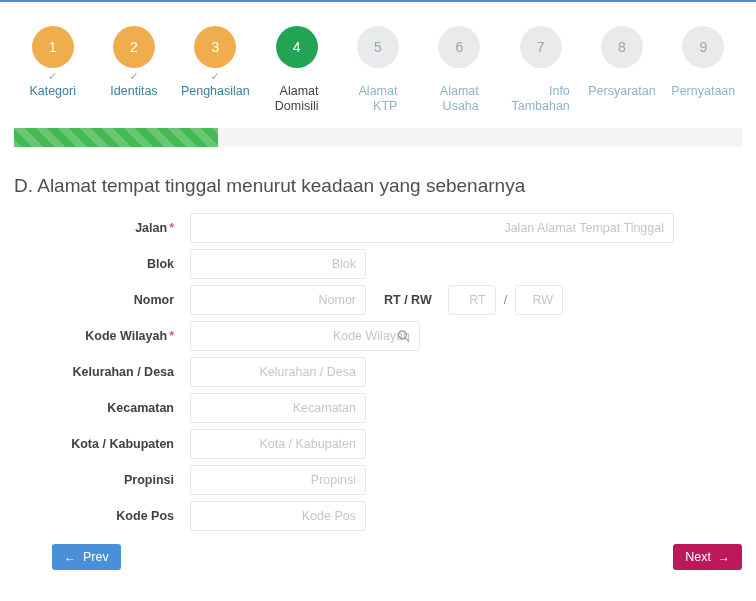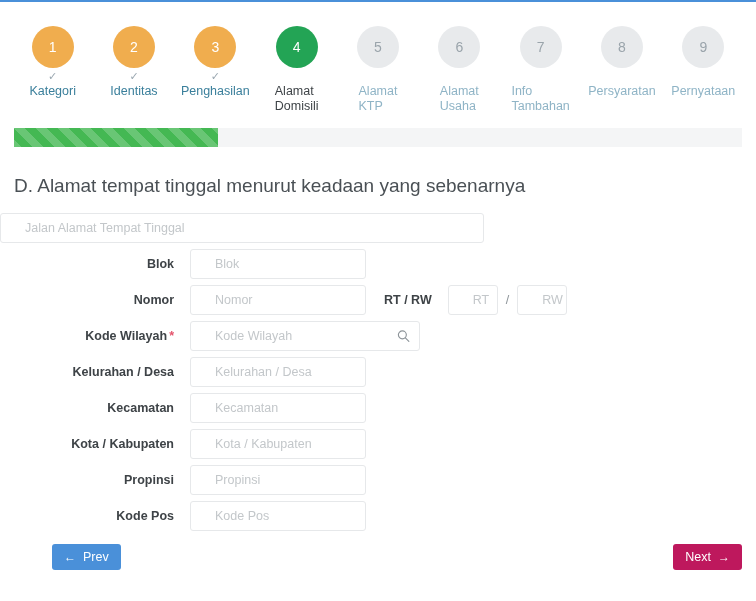--- a/index.html
+++ b/index.html
@@ -68,21 +68,21 @@
     line-height: 13px;
     color: #9aa7b0;
     margin-top: 2px;
   }
   .step-check.empty { visibility: hidden; }
 
   .step-label {
     margin-top: 1px;
     font-size: 12.5px;
     line-height: 15px;
-    text-align: left;
+    text-align: right;
     white-space: pre-line;
   }
   .step.done .step-label   { color: #3a7f9b; }
   .step.active .step-label { color: #3e4347; }
   .step.todo .step-label   { color: #8fb4c6; }
 
   
   .progress-wrap {
     position: absolute;
     top: 128px;
@@ -141,25 +141,26 @@
   .req { color: #e4546c; font-weight: bold; margin-left: 2px; }
 
   .field {
     position: relative;
     height: 30px;
     border: 1px solid #e6e8ea;
     border-radius: 3px;
     background: #ffffff;
     display: flex;
     align-items: center;
-    padding: 0 24px;
+    padding: 0 9px;
     font-size: 12.5px;
     color: #c3c7ca;
     white-space: nowrap;
     overflow: hidden;
+    justify-content: flex-end;
   }
   .field.jalan  { width: 484px; }
   .field.std    { width: 176px; }
   .field.wide   { width: 230px; }
   .field.tiny   { width: 48px; }
 
   .search-icon {
     position: absolute;
     right: 9px;
     top: 50%;
@@ -267,20 +268,23 @@
 
   <div class="progress-wrap" style="background: rgb(244, 245, 246);">
     <div class="progress-bar" id="progress-fill" style="width: 28%; background-color: rgb(68, 184, 83);"></div>
   </div>
 
   <div class="section-heading">D. Alamat tempat tinggal menurut keadaan yang sebenarnya</div>
 
   <div class="form">
 
     <div class="form-row">
+      <div class="form-label">
+        <span>Jalan</span><span class="req">*</span>
+      </div>
       <div class="field jalan">
         <span>Jalan Alamat Tempat Tinggal</span>
       </div>
     </div>
 
     <div class="form-row">
       <div class="form-label">
         <span>Blok</span>
       </div>
       <div class="field std">

